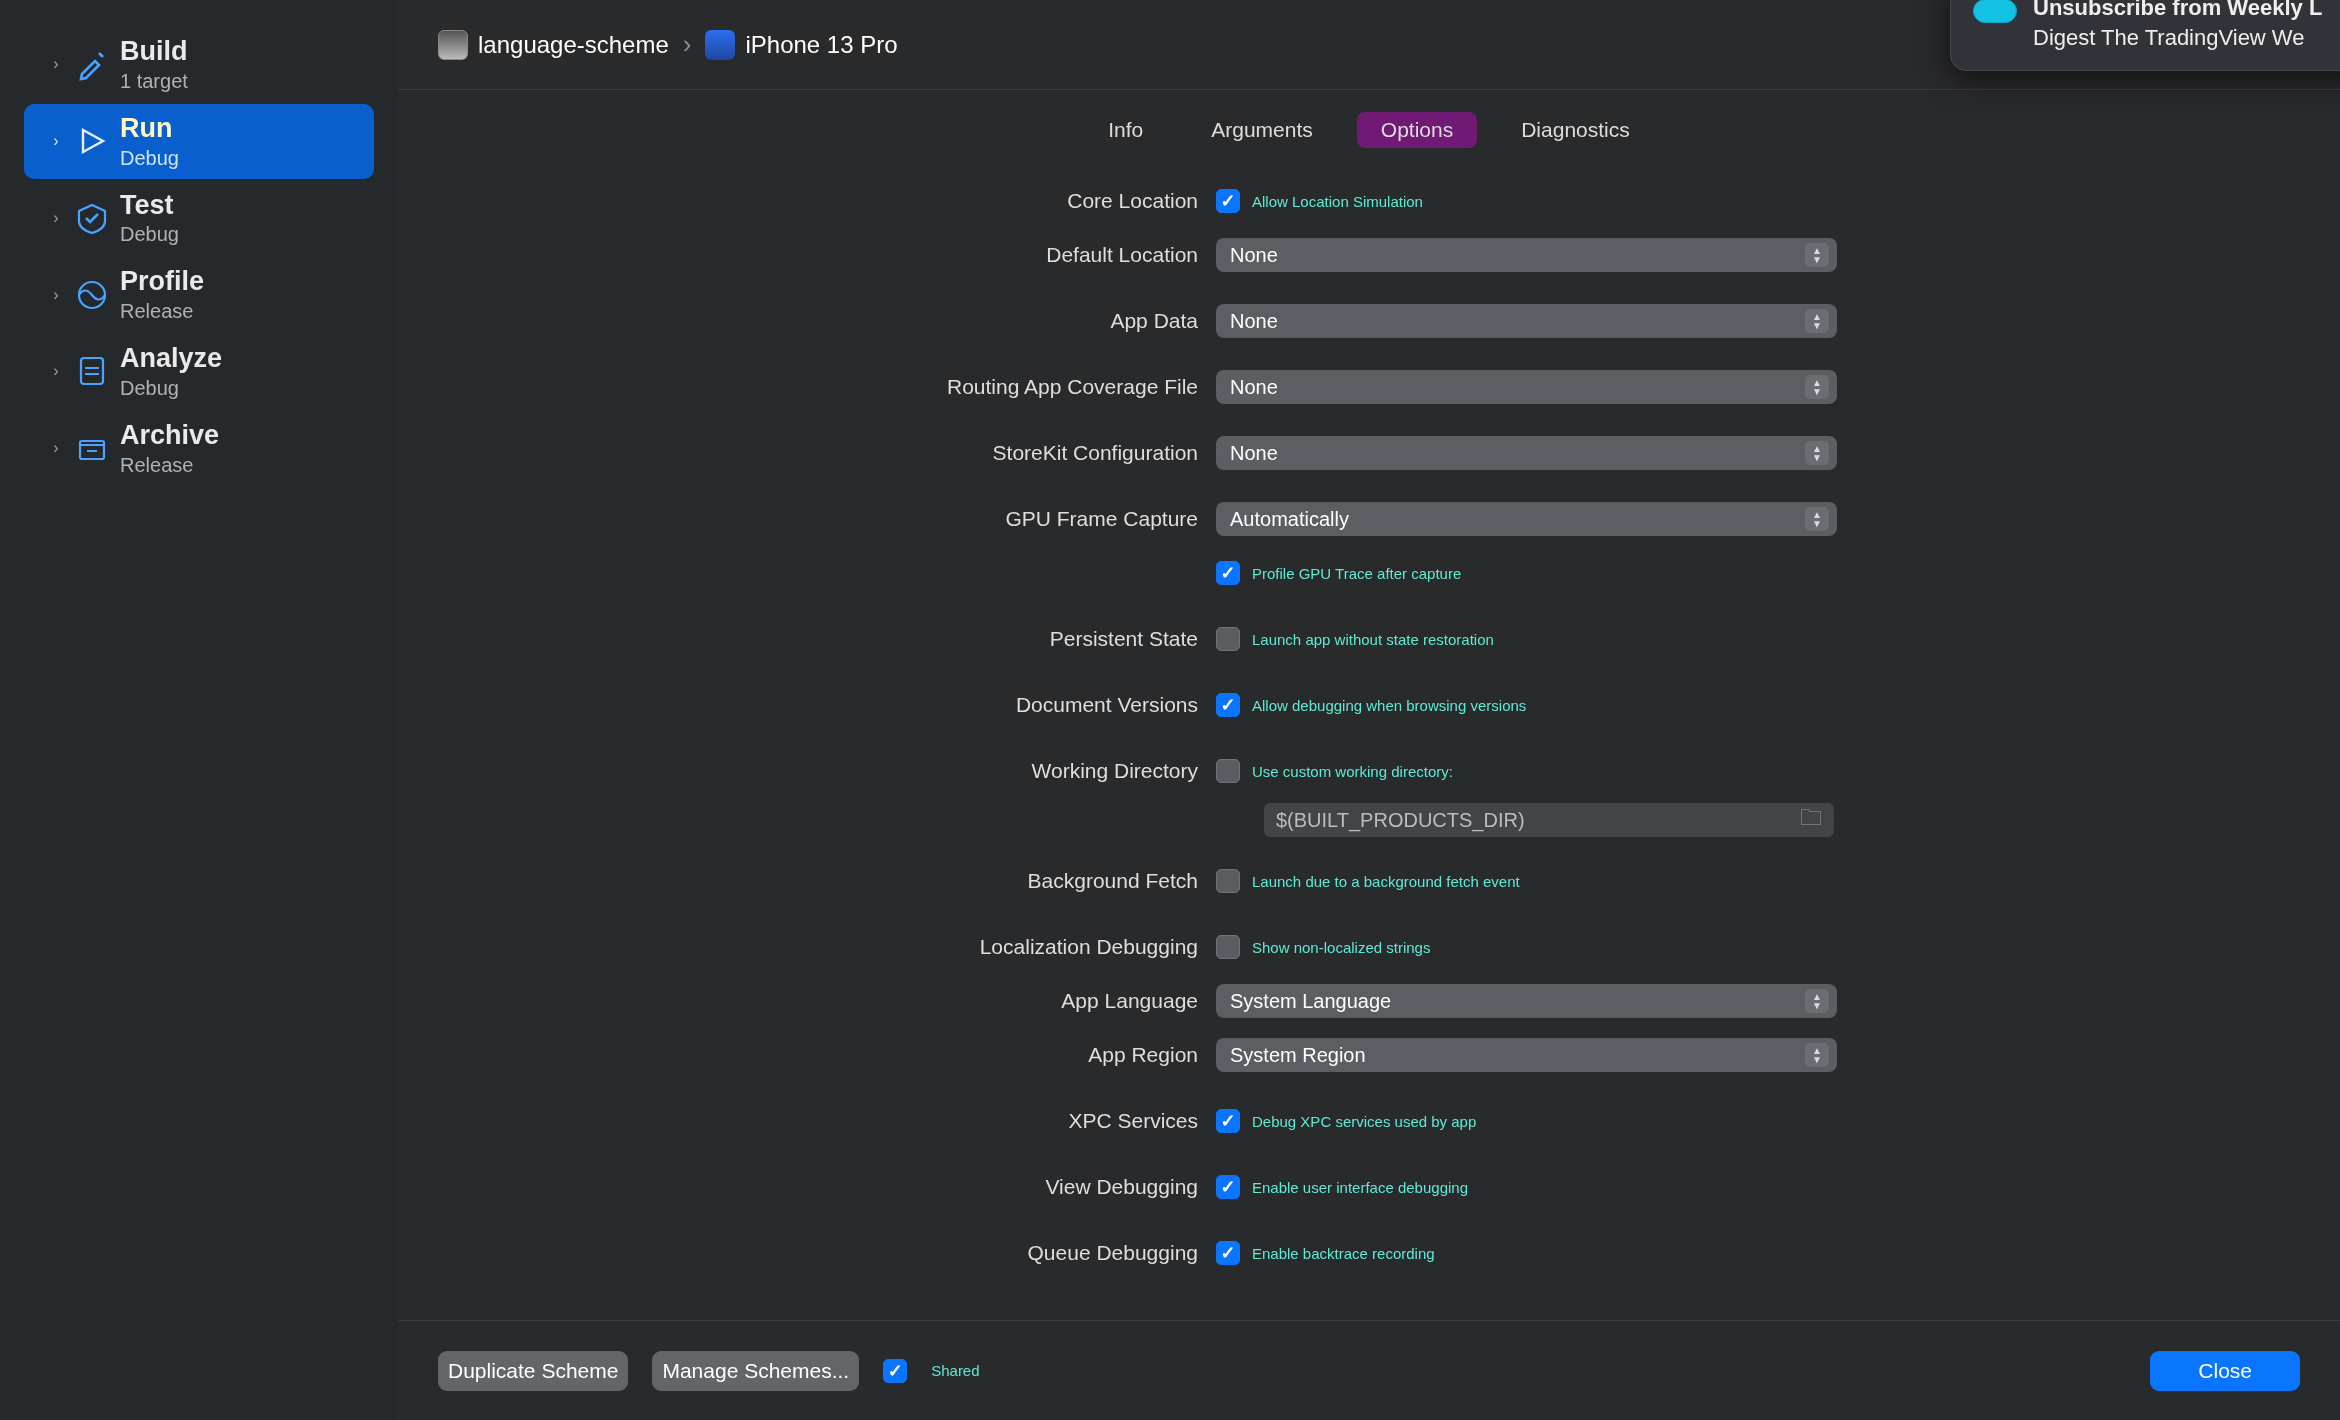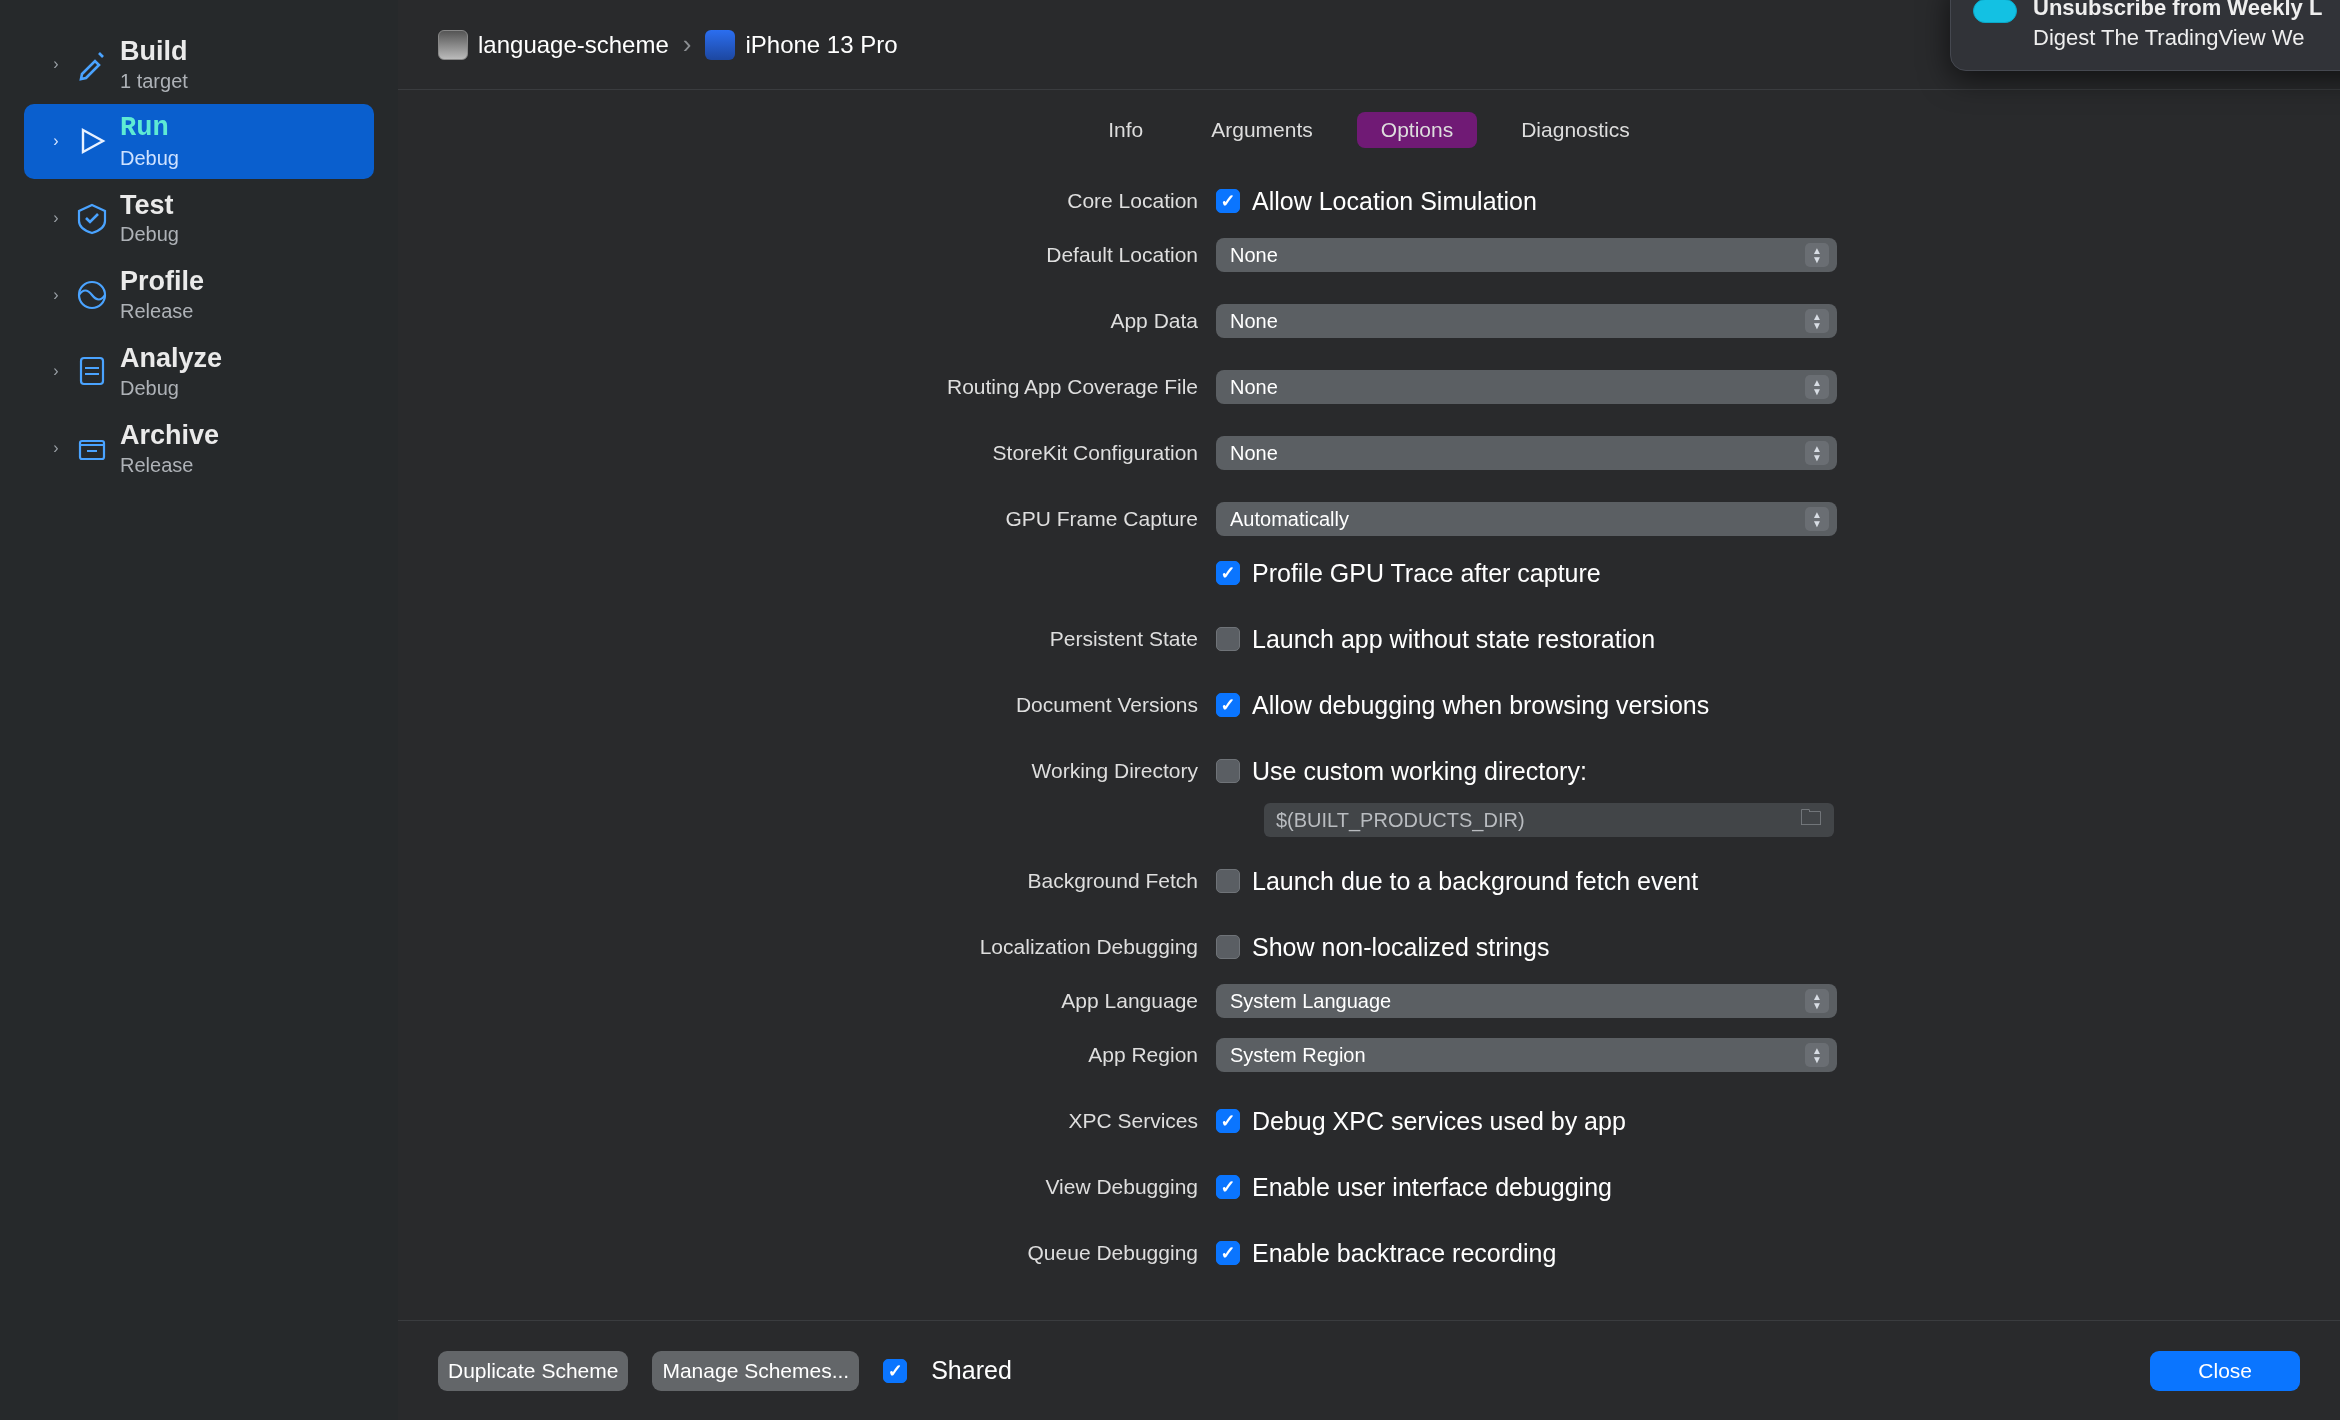--- a/index.html
+++ b/index.html
@@ -35,21 +35,21 @@
   color: #9aa0a6; font-size: 16px;
 }
 .sidebar-item.selected .chev { color: #d6e5ff; }
 .action-icon {
   width: 40px; height: 40px;
   display:flex; align-items:center; justify-content:center;
 }
 .sidebar-text { display:flex; flex-direction:column; line-height:1.25; }
 .sidebar-title { font-weight: 600; color:#eaeaea; font-size: 27px; }
 .sidebar-sub { color:#aeb2b7; font-size:20px; }
-.sidebar-item.selected .sidebar-title { color:#5eead4;font-family:Liberation Mono, monospace; }
+.sidebar-item.selected .sidebar-title { color:#fef9c3; }
 .sidebar-item.selected .sidebar-sub { color:#cfe2ff; }
 
 .main { flex:1; display:flex; flex-direction:column; background:#292a2c; position:relative; }
 .header {
   height: 90px;
   display:flex; align-items:center;
   padding: 0 40px;
   border-bottom:1px solid #3a3c3f;
   gap: 10px;
 }
@@ -94,21 +94,21 @@
 .checkbox {
   width:24px; height:24px;
   border-radius:5px;
   background:#5a5e63;
   border:1px solid #6f7378;
   display:flex; align-items:center; justify-content:center;
   flex-shrink:0;
 }
 .checkbox.checked { background:#0a75ff; border-color:#0a75ff; color:#fff; font-size:18px; font-weight:bold; }
 .checkbox .tick::before{ content:"✓"; }
-.check-label { color:#ffffff; font-size:25px; }
+.check-label { color:#5eead4; font-size:15px; }
 
 .select {
   width: 621px;
   height:34px;
   border-radius:8px;
   background:#5b5f63;
   display:flex; align-items:center; justify-content:space-between;
   padding: 0 8px 0 14px;
   color:#fff;
   font-size:20px;

